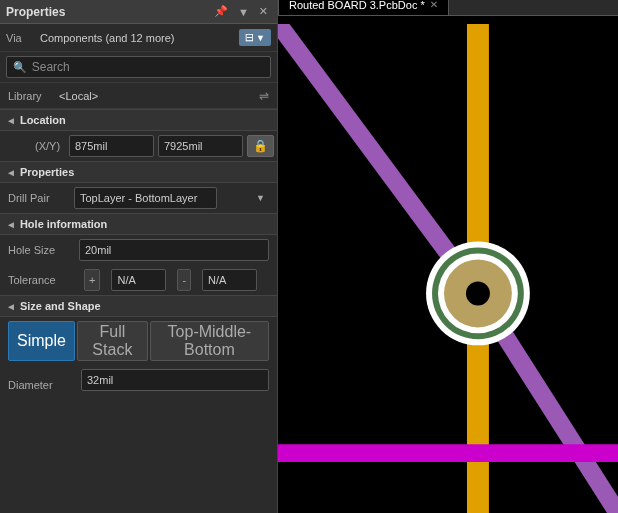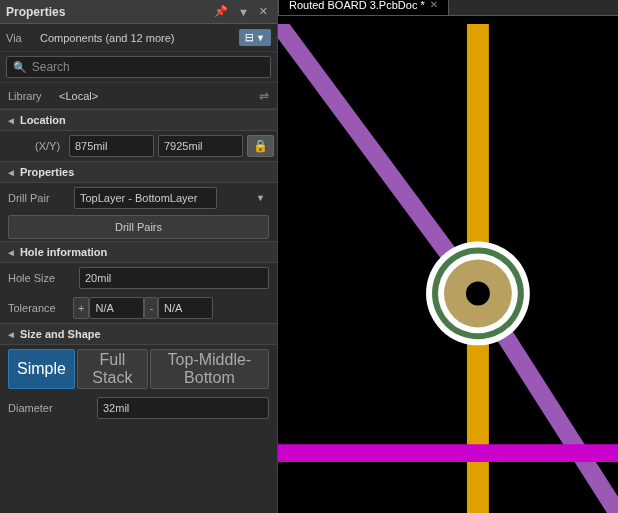--- a/index.html
+++ b/index.html
@@ -249,21 +249,21 @@
       padding: 2px 5px;
       border-radius: 2px;
       height: 22px;
       flex: 1;
     }
 
     .tolerance-row {
       display: flex;
       align-items: center;
       padding: 4px 8px;
-      gap: 0;
+      gap: 11px;
       min-height: 26px;
     }
     .tol-label { color: #aaa; font-size: 11px; min-width: 65px; }
     .tol-sign {
       color: #aaa;
       font-size: 11px;
       background: #3a3a3a;
       border: 1px solid #555;
       padding: 2px 4px;
       border-radius: 2px;
@@ -300,23 +300,23 @@
     }
     .shape-tab.active {
       background: #1e5a8a;
       border-color: #2a7ab8;
       color: #fff;
     }
 
     
     .diameter-row {
       display: flex;
-      align-items: center;
-      padding: 4px 8px;
-      gap: 24px;
+      align-items: flex-end;
+      padding: 4px 8px;
+      gap: 8px;
       min-height: 26px;
     }
     .diam-label { color: #aaa; font-size: 11px; min-width: 65px; }
     .diam-input {
       background: #1e1e1e;
       border: 1px solid #555;
       color: #ccc;
       font-size: 11px;
       padding: 2px 5px;
       border-radius: 2px;
@@ -441,21 +441,20 @@
 
   <div class="drill-pair-row">
     <span class="drill-pair-label">Drill Pair</span>
     <div class="select-wrapper">
       <select class="drill-select">
         <option>TopLayer - BottomLayer</option>
       </select>
     </div>
   </div>
 
-  <button class="drill-pairs-btn">Drill Pairs</button>
 
   <div class="section-header">
     <span class="section-arrow">◄</span>
     <span class="section-title">Hole information</span>
   </div>
 
   <div class="hole-row">
     <span class="hole-label">Hole Size</span>
     <input class="hole-input" type="text" value="20mil" style="">
   </div>

